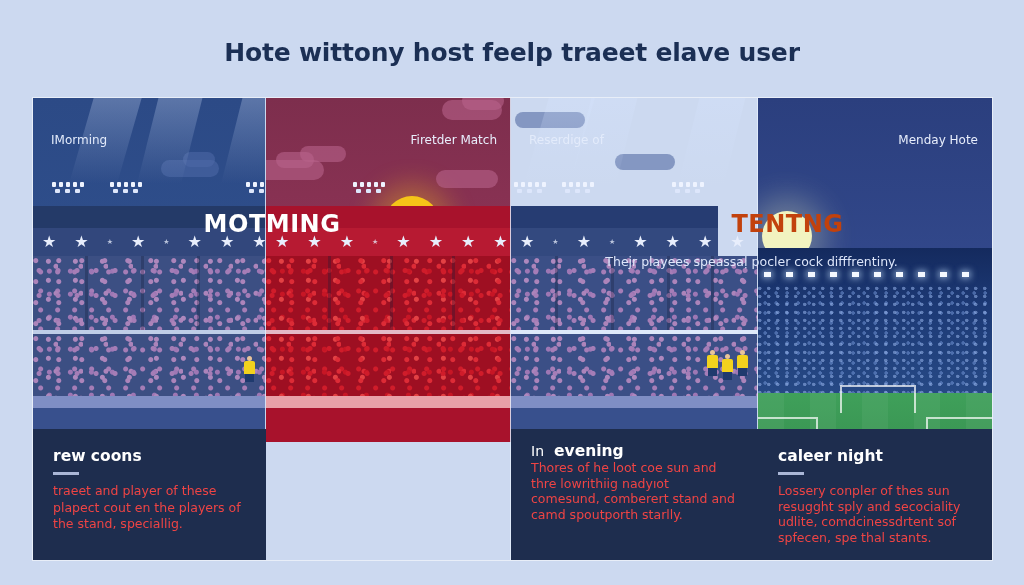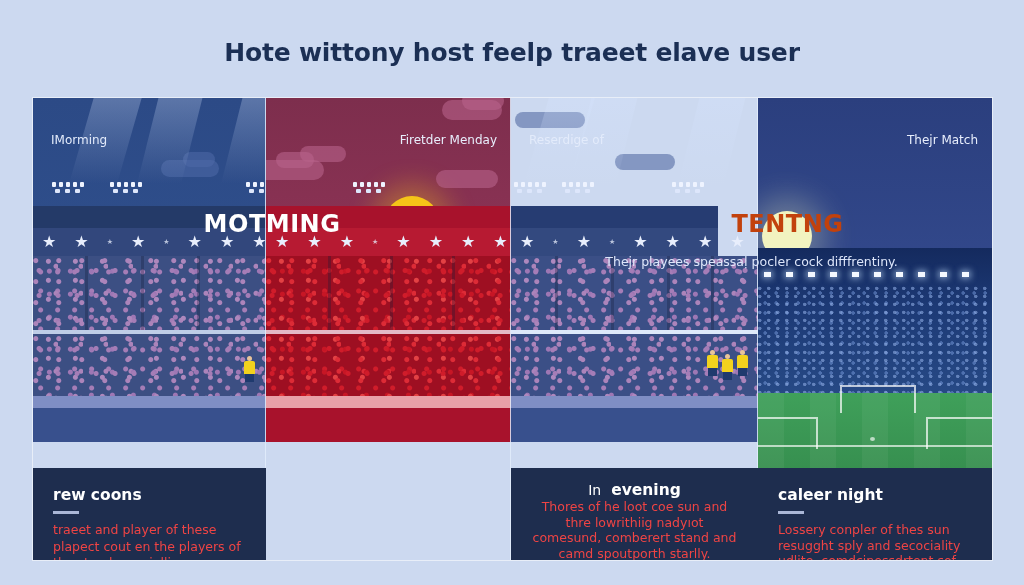--- a/index.html
+++ b/index.html
@@ -245,41 +245,41 @@
     position: absolute; top: 35px; right: 14px;
     font-size: 12px; color: #e8eefc; white-space: nowrap;
   }
   .hdr-span {
     position: absolute; z-index: 7; pointer-events: none;
     width: 100%; text-align: center; white-space: nowrap;
   }
 
   
   .caption {
-    position: absolute; left: 0; right: 0; bottom: 0; height: 92px;
+    position: absolute; left: 0; right: 0; bottom: 0; height: 131px;
     background: #1e2d4e;
     padding: 18px 20px 12px 20px;
     box-sizing: border-box;
     z-index: 5;
   }
   .cap-title {
     font-size: 15.5px; font-weight: bold; color: #ffffff;
     white-space: nowrap;
   }
   .cap-title .lead {
     font-weight: normal; font-size: 14px; margin-right: 10px;
   }
   .cap-rule {
     width: 26px; height: 3px; background: #aab6d6;
     margin: 7px 0 8px 0;
   }
   .cap-body {
     font-size: 12.5px; line-height: 16.5px; color: #ef4444;
   }
-  .cap-tight { padding-top: 13px; text-align: center; }
+  .cap-tight { padding-top: 13px; }
 </style>
 </head>
 <body>
 
 <div class="page">
 
   <div class="page-title">Hote wittony host feelp traeet elave user</div>
 
   <div class="frame">
 
@@ -402,21 +402,21 @@
         <div class="vom" style="left:186px"></div>
       </div>
       <div class="tier-div"></div>
       <div class="tier tier-b">
         <div class="crowd"></div>
       </div>
       <div class="apron"></div>
       <div class="lowerband"></div>
 
       <div class="head-overlay">
-        <div class="hdr-right">Firetder Menday</div>
+        <div class="hdr-right">Firetder Match</div>
       </div>
 
     </div>
 
     <div class="panel p3">
       <div class="sky">
         <div class="cloud" style="left:4px;top:14px;width:70px;height:16px;"></div>
         <div class="cloud" style="left:104px;top:56px;width:60px;height:16px;"></div>
         <div class="beam" style="left:12px;top:-6px;width:46px;height:96px;transform:skewX(-16deg);"></div>
         <div class="beam" style="left:58px;top:-6px;width:46px;height:96px;transform:skewX(-14deg);"></div>
@@ -540,21 +540,21 @@
         <div class="goalbox" style="left:168px;top:24px;width:78px;height:30px;"></div>
         <div class="line" style="left:112px;top:44px;width:5px;height:4px;border-radius:50%;"></div>
       </div>
 
       <div class="silhouette">
         <span class="s-head"></span>
           <span class="s-body"></span>
       </div>
 
       <div class="head-overlay">
-        <div class="hdr-right">Thejr Match</div>
+        <div class="hdr-right">Menday Hote</div>
       </div>
 
       <div class="caption">
         <div class="cap-title">caleer night</div>
         <div class="cap-rule"></div>
         <div class="cap-body" style="line-height:15.5px;">Lossery conpler of thes sun resugght sply and secociality udlite, comdcinessdrtent sof spfecen, spe thal stants.</div>
       </div>
     </div>
 
     <div class="hdr-span" style="left:0;top:112px;width:478px;font-size:24px;font-weight:bold;color:#ffffff;letter-spacing:0.5px;">MOTMING</div>

